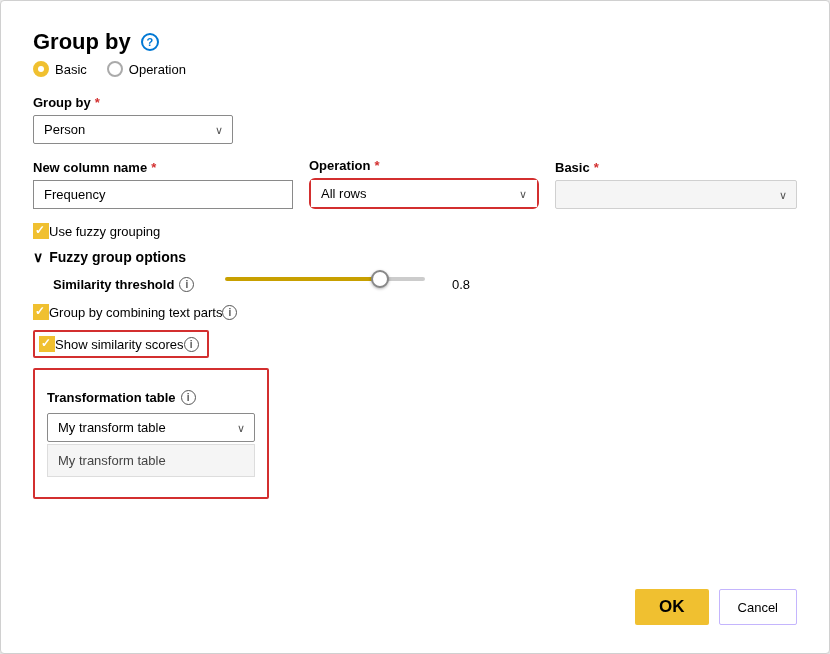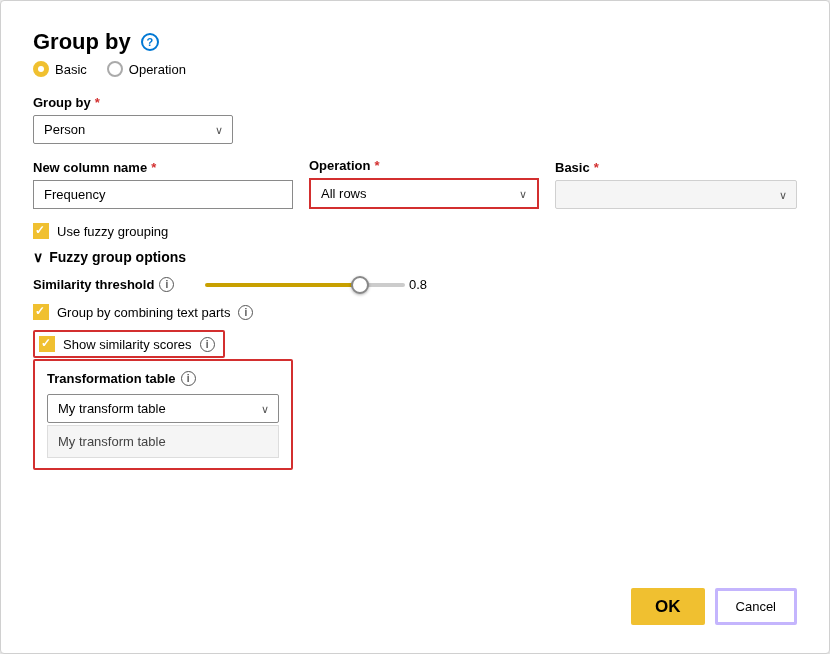--- a/index.html
+++ b/index.html
@@ -154,21 +154,21 @@
       border: 1px solid #8a8a8a;
       border-radius: 0;
       padding: 6px 10px;
       font-size: 13px;
       width: 100%;
       outline: none;
       color: #000;
     }
     .operation-box {
       border: 2px solid #d32f2f;
-      border-radius: 0;
+      border-radius: 6px;
     }
     .operation-select-wrapper {
       position: relative;
     }
     .operation-select {
       width: 100%;
       border: none;
       padding: 6px 32px 6px 10px;
       font-size: 13px;
       background: #fff;
@@ -188,21 +188,20 @@
       font-size: 13px;
       background: #f5f5f5;
       cursor: pointer;
       appearance: none;
       outline: none;
       color: #888;
     }
     .checkbox-label {
       display: flex;
       align-items: center;
-      gap: 8px;
       cursor: pointer;
       font-size: 13px;
       margin-bottom: 10px;
     }
     .checkbox-input {
       appearance: none;
       width: 16px;
       height: 16px;
       border: 1px solid #8a8a8a;
       background: #fff;
@@ -231,20 +230,21 @@
       align-items: center;
       gap: 6px;
       margin-bottom: 12px;
       cursor: pointer;
     }
     .similarity-row {
       display: flex;
       align-items: center;
       gap: 12px;
       margin-bottom: 12px;
+      margin-left: 20px;
     }
     .similarity-label {
       font-size: 13px;
       font-weight: 600;
       color: #000;
       display: flex;
       align-items: center;
       gap: 5px;
       min-width: 160px;
     }
@@ -256,22 +256,21 @@
       height: 15px;
       border-radius: 50%;
       border: 1.5px solid #555;
       color: #555;
       font-size: 10px;
       font-weight: bold;
       cursor: pointer;
     }
     .slider-container {
       display: flex;
-      align-items: center;
-      gap: 4px;
+      gap: 27px;
     }
     .slider {
       -webkit-appearance: none;
       appearance: none;
       width: 200px;
       height: 4px;
       border-radius: 2px;
       background: linear-gradient(to right, #c8a000 0%, #c8a000 80%, #ccc 80%, #ccc 100%);
       outline: none;
       cursor: pointer;
@@ -291,27 +290,27 @@
       font-size: 13px;
       color: #000;
       min-width: 30px;
     }
     .show-similarity-box {
       border: 2px solid #d32f2f;
       border-radius: 2px;
       display: inline-flex;
       align-items: center;
       padding: 4px 8px 4px 4px;
-      margin-bottom: 1px;
+      margin-bottom: 10px;
     }
     .transformation-section {
       border: 2px solid #d32f2f;
       border-radius: 2px;
-      padding: 10px 12px;
-      width: 260px;
+      padding: 20px 12px;
+      width: 236px;
       margin-bottom: 10px;
     }
     .transformation-label {
       font-size: 13px;
       font-weight: 600;
       color: #000;
       display: flex;
       align-items: center;
       gap: 5px;
       margin-bottom: 8px;
@@ -354,21 +353,21 @@
       border: none;
       border-radius: 2px;
       padding: 8px 24px;
       font-size: 17px;
       font-weight: 600;
       cursor: pointer;
     }
     .btn-cancel {
       background: #fff;
       color: #000;
-      border: 3px solid #c4b5fd;
+      border: 1px solid #c4b5fd;
       border-radius: 2px;
       padding: 8px 18px;
       font-size: 13px;
       cursor: pointer;
     }
   </style>
 </head>
 <body>
 
 <div class="dialog">

